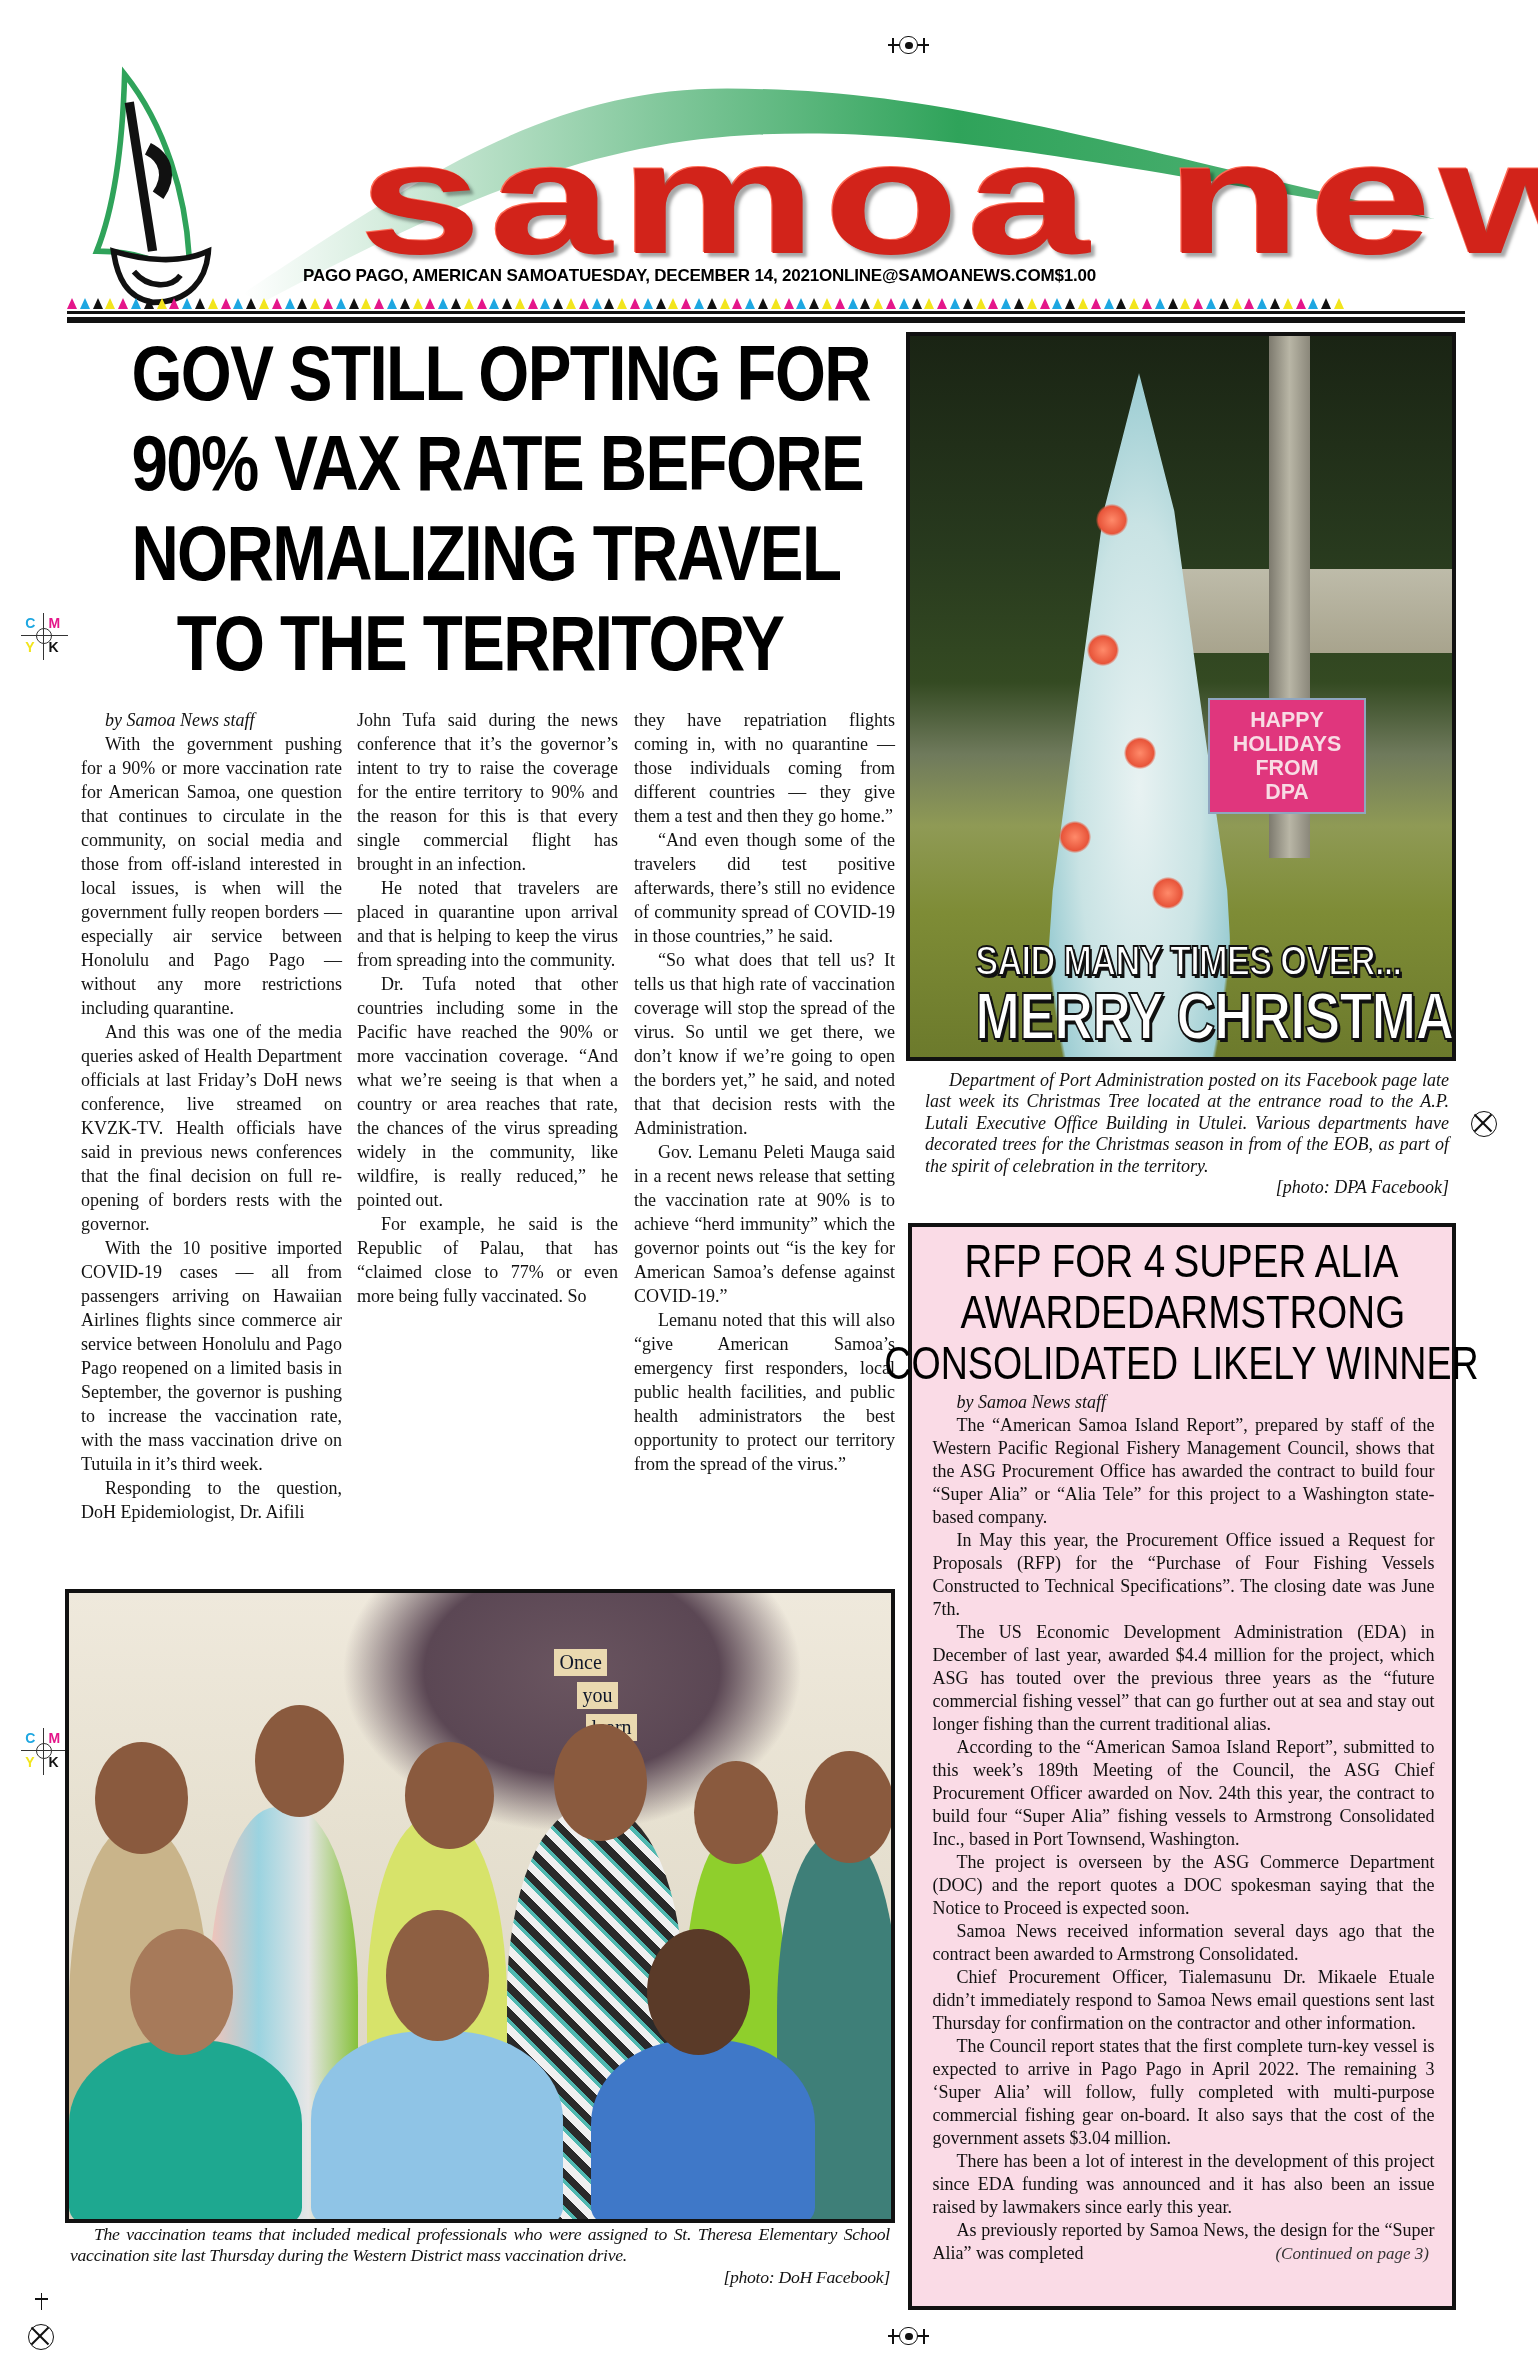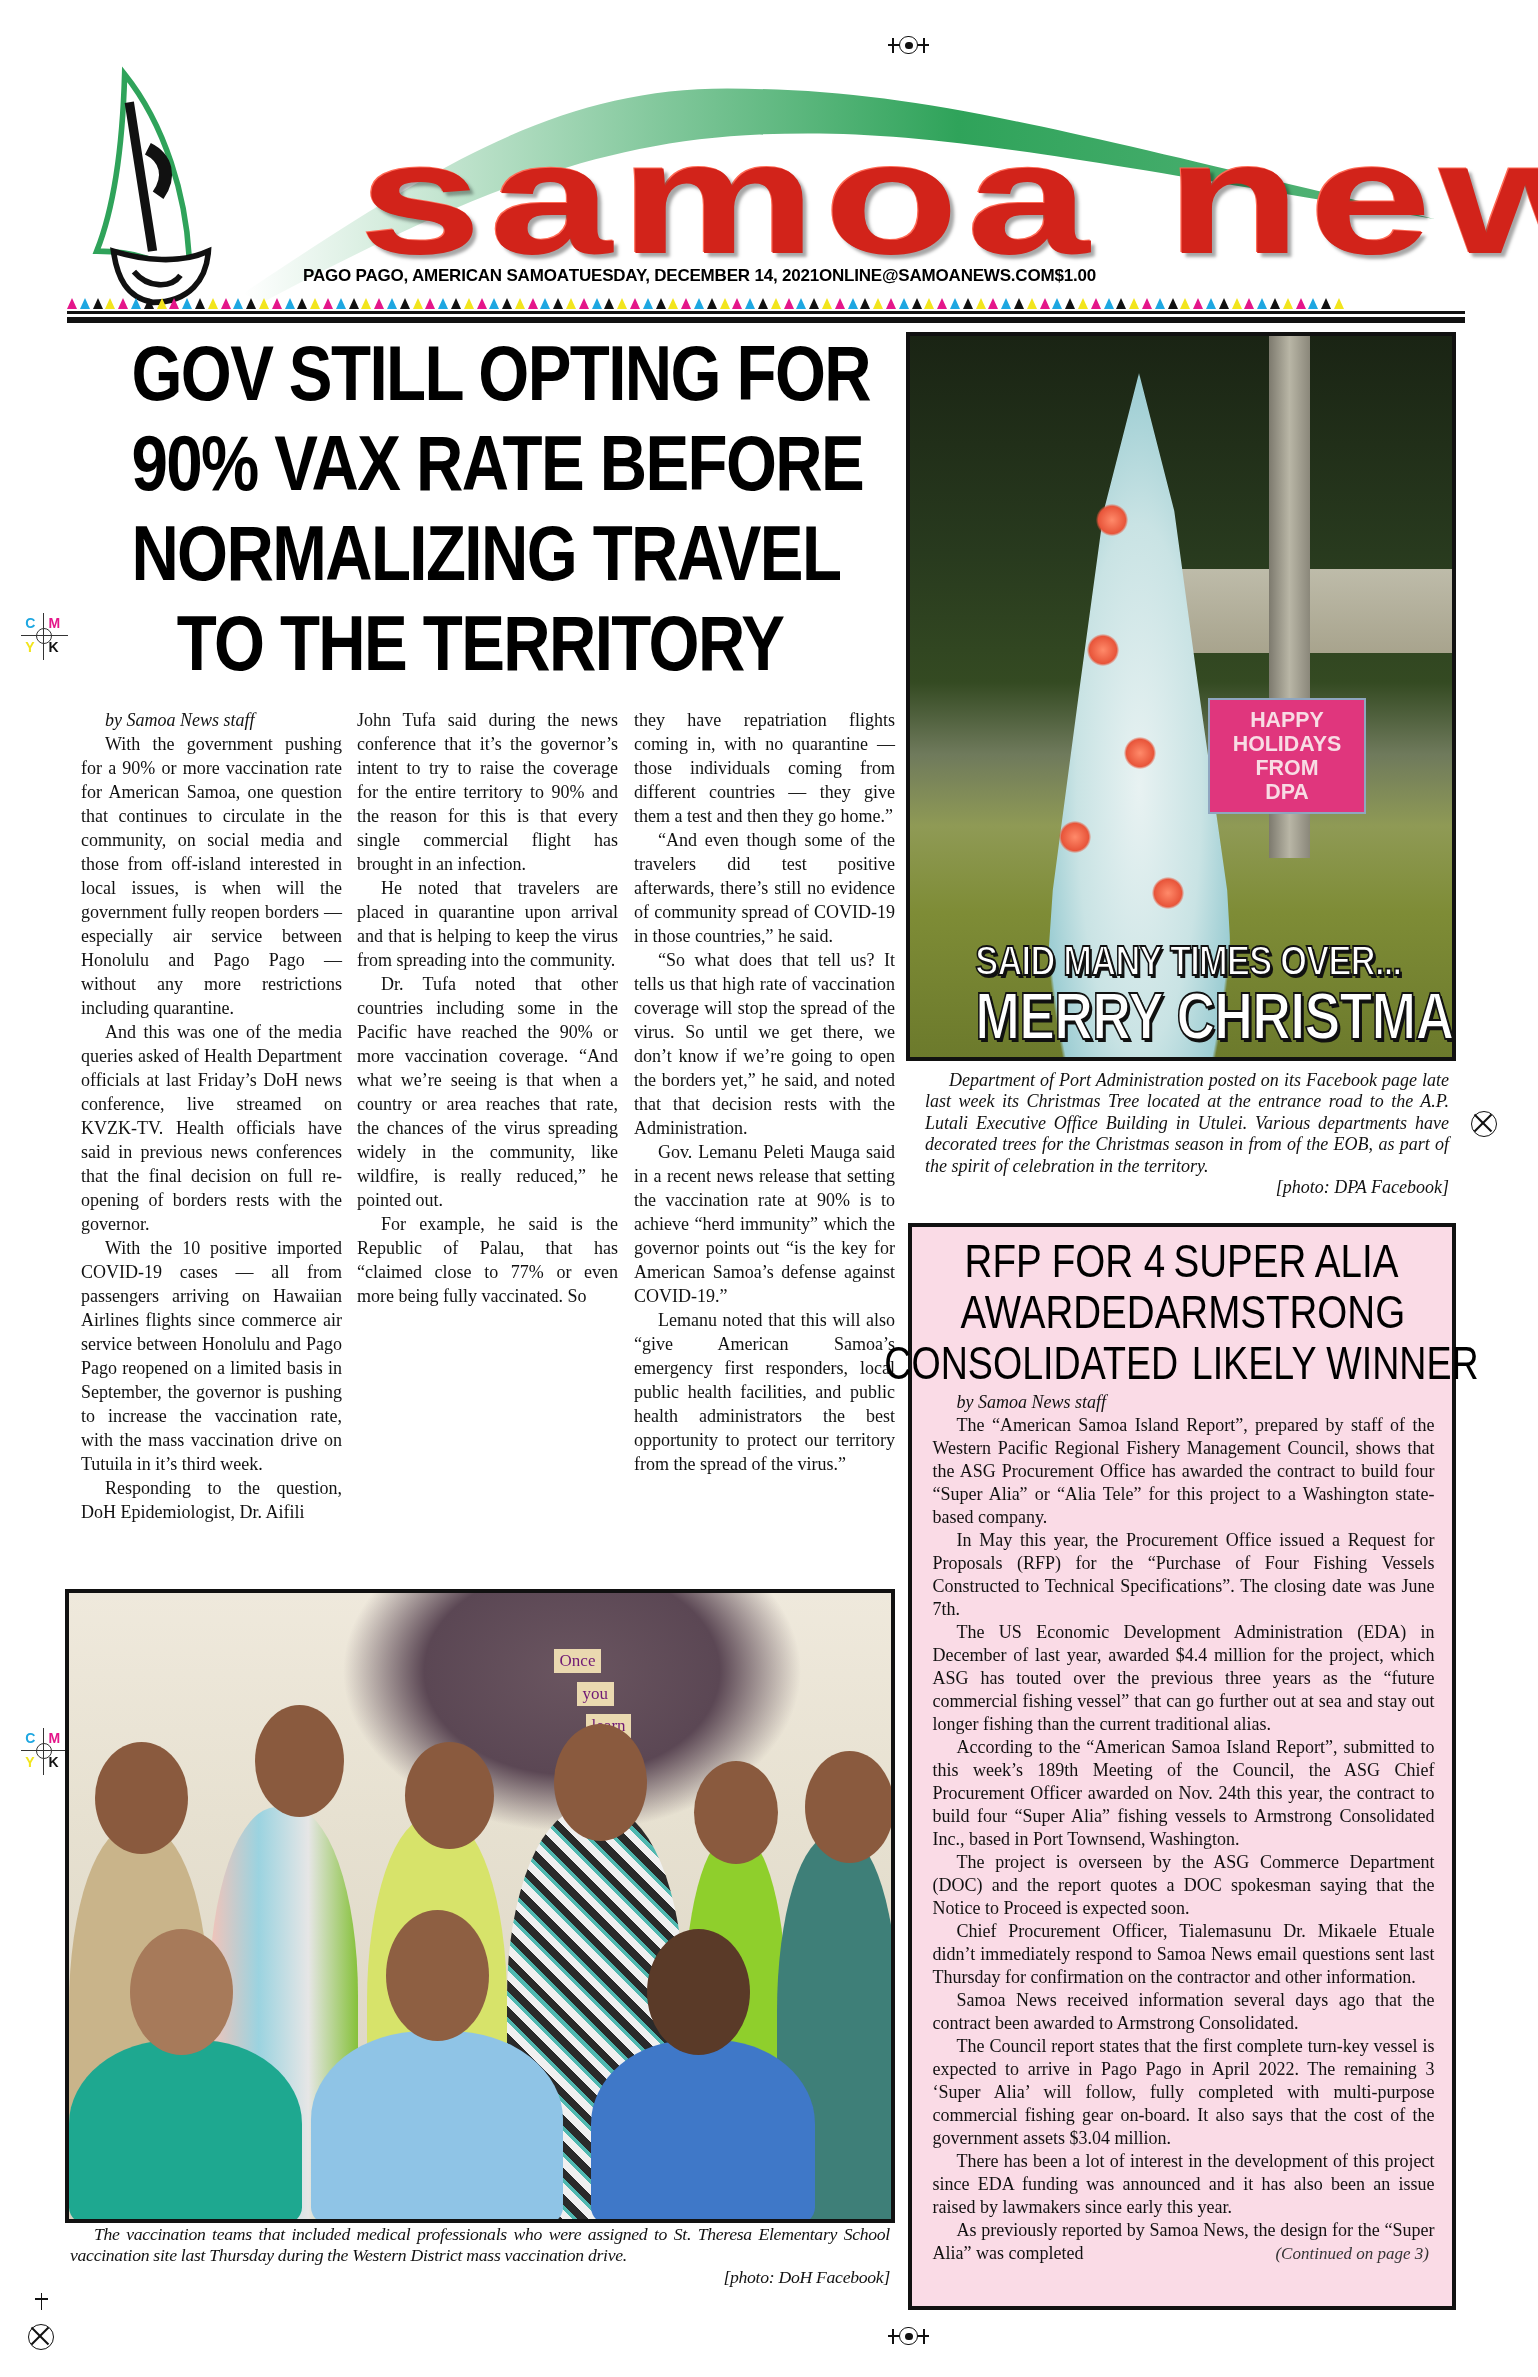--- a/index.html
+++ b/index.html
@@ -94,21 +94,21 @@
 
   .caption { position: absolute; font-style: italic; font-size: 18px; line-height: 21.4px; text-align: justify; }
   .caption p { text-indent: 24px; }
   .caption .credit { text-align: right; text-indent: 0; }
   .caption-tree { left: 925px; top: 1070px; width: 524px; }
   .caption-vax { left: 70px; top: 2224px; width: 820px; font-size: 17.7px; letter-spacing: -0.3px; }
 
   .photo-vax { left: 65px; top: 1589px; width: 830px; height: 634px;
     background: linear-gradient(180deg, #efe9dc 0%, #e7e1d1 35%, #d9d2c1 100%); }
   .wall-tree { position: absolute; left: 242px; top: 0; width: 522px; height: 261px; border-radius: 0 0 50% 50%; background: radial-gradient(ellipse at 50% 30%, #6a5560 0%, #5b4754 40%, rgba(91,71,84,0) 62%); }
-  .wall-sign { position: absolute; background: #ead9b0; color: #701a75; font-size: 17px; padding: 1.9px 5.6px; }
+  .wall-sign { position: absolute; background: #ead9b0; color: #0f172a; font-size: 20px; padding: 1.9px 5.6px; }
   .person { position: absolute; border-radius: 45% 45% 10% 10%; }
   .head { position: absolute; border-radius: 50%; background: #8a5a3e; }
 
   
   .side-box { position: absolute; left: 908px; top: 1223px; width: 548px; height: 1087px; background: #fadbe6; border: 4.7px solid #111; }
   .side-headline { position: absolute; left: 0; top: 7.5px; width: 539px; font-family: "Liberation Sans", sans-serif; font-weight: normal;
     font-size: 47px; line-height: 51px; color: #000; }
   .side-headline .row { display: flex; justify-content: space-around; white-space: nowrap; transform: scaleX(0.82); transform-origin: center; }
   .side-headline .row.wide { justify-content: center; gap: 17px; transform: scaleX(0.8); }
   .side-body { position: absolute; left: 20.5px; top: 164px; width: 502px; font-size: 18px; line-height: 23px; text-align: justify; }
@@ -256,22 +256,22 @@
       <span>LIKELY WINNER</span>
     </div>
   </h2>
   <div class="side-body">
     <p class="byline">by Samoa News staff</p>
     <p>The “American Samoa Island Report”, prepared by staff of the Western Pacific Regional Fishery Management Council, shows that the ASG Procurement Office has awarded the contract to build four “Super Alia” or “Alia Tele” for this project to a Washington state-based company.</p>
     <p>In May this year, the Procurement Office issued a Request for Proposals (RFP) for the “Purchase of Four Fishing Vessels Constructed to Technical Specifications”. The closing date was June 7th.</p>
     <p>The US Economic Development Administration (EDA) in December of last year, awarded $4.4 million for the project, which ASG has touted over the previous three years as the “future commercial fishing vessel” that can go further out at sea and stay out longer fishing than the current traditional alias.</p>
     <p>According to the “American Samoa Island Report”, submitted to this week’s 189th Meeting of the Council, the ASG Chief Procurement Officer awarded on Nov. 24th this year, the contract to build four “Super Alia” fishing vessels to Armstrong Consolidated Inc., based in Port Townsend, Washington.</p>
     <p>The project is overseen by the ASG Commerce Department (DOC) and the report quotes a DOC spokesman saying that the Notice to Proceed is expected soon.</p>
+    <p>Samoa News received information several days ago that the contract been awarded to Armstrong Consolidated.</p>
     <p>Chief Procurement Officer, Tialemasunu Dr. Mikaele Etuale didn’t immediately respond to Samoa News email questions sent last Thursday for confirmation on the contractor and other information.</p>
-    <p>Samoa News received information several days ago that the contract been awarded to Armstrong Consolidated.</p>
     <p>The Council report states that the first complete turn-key vessel is expected to arrive in Pago Pago in April 2022. The remaining 3 ‘Super Alia’ will follow, fully completed with multi-purpose commercial fishing gear on-board. It also says that the cost of the government assets $3.04 million.</p>
     <p>There has been a lot of interest in the development of this project since EDA funding was announced and it has also been an issue raised by lawmakers since early this year.</p>
     <p><span>As previously reported by Samoa News, the design for the “Super Alia” was completed</span>
       <span class="continued">(Continued on page 3)</span></p>
   </div>
 </aside>
 
 <figure class="photo photo-vax">
   <div class="wall-tree"></div>
   <div class="wall-sign" style="left:485px; top:56px;">Once</div>

